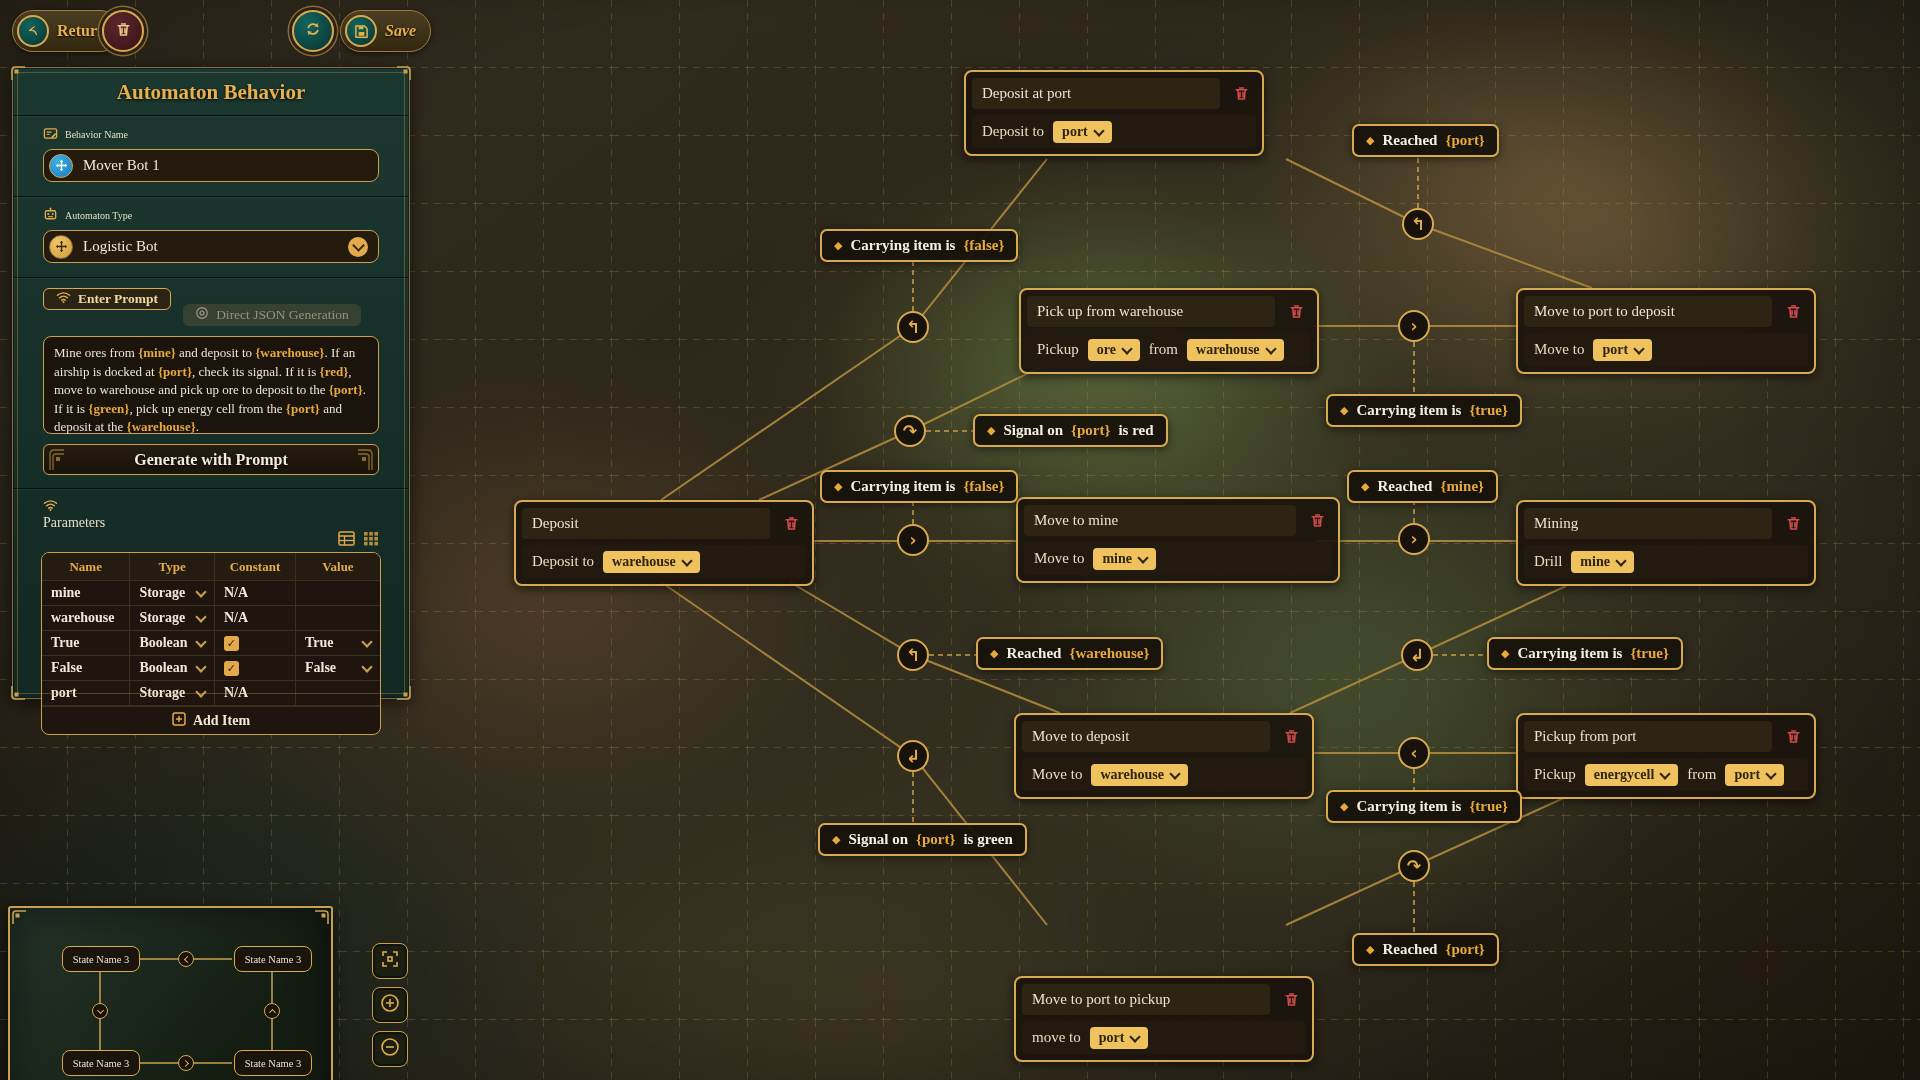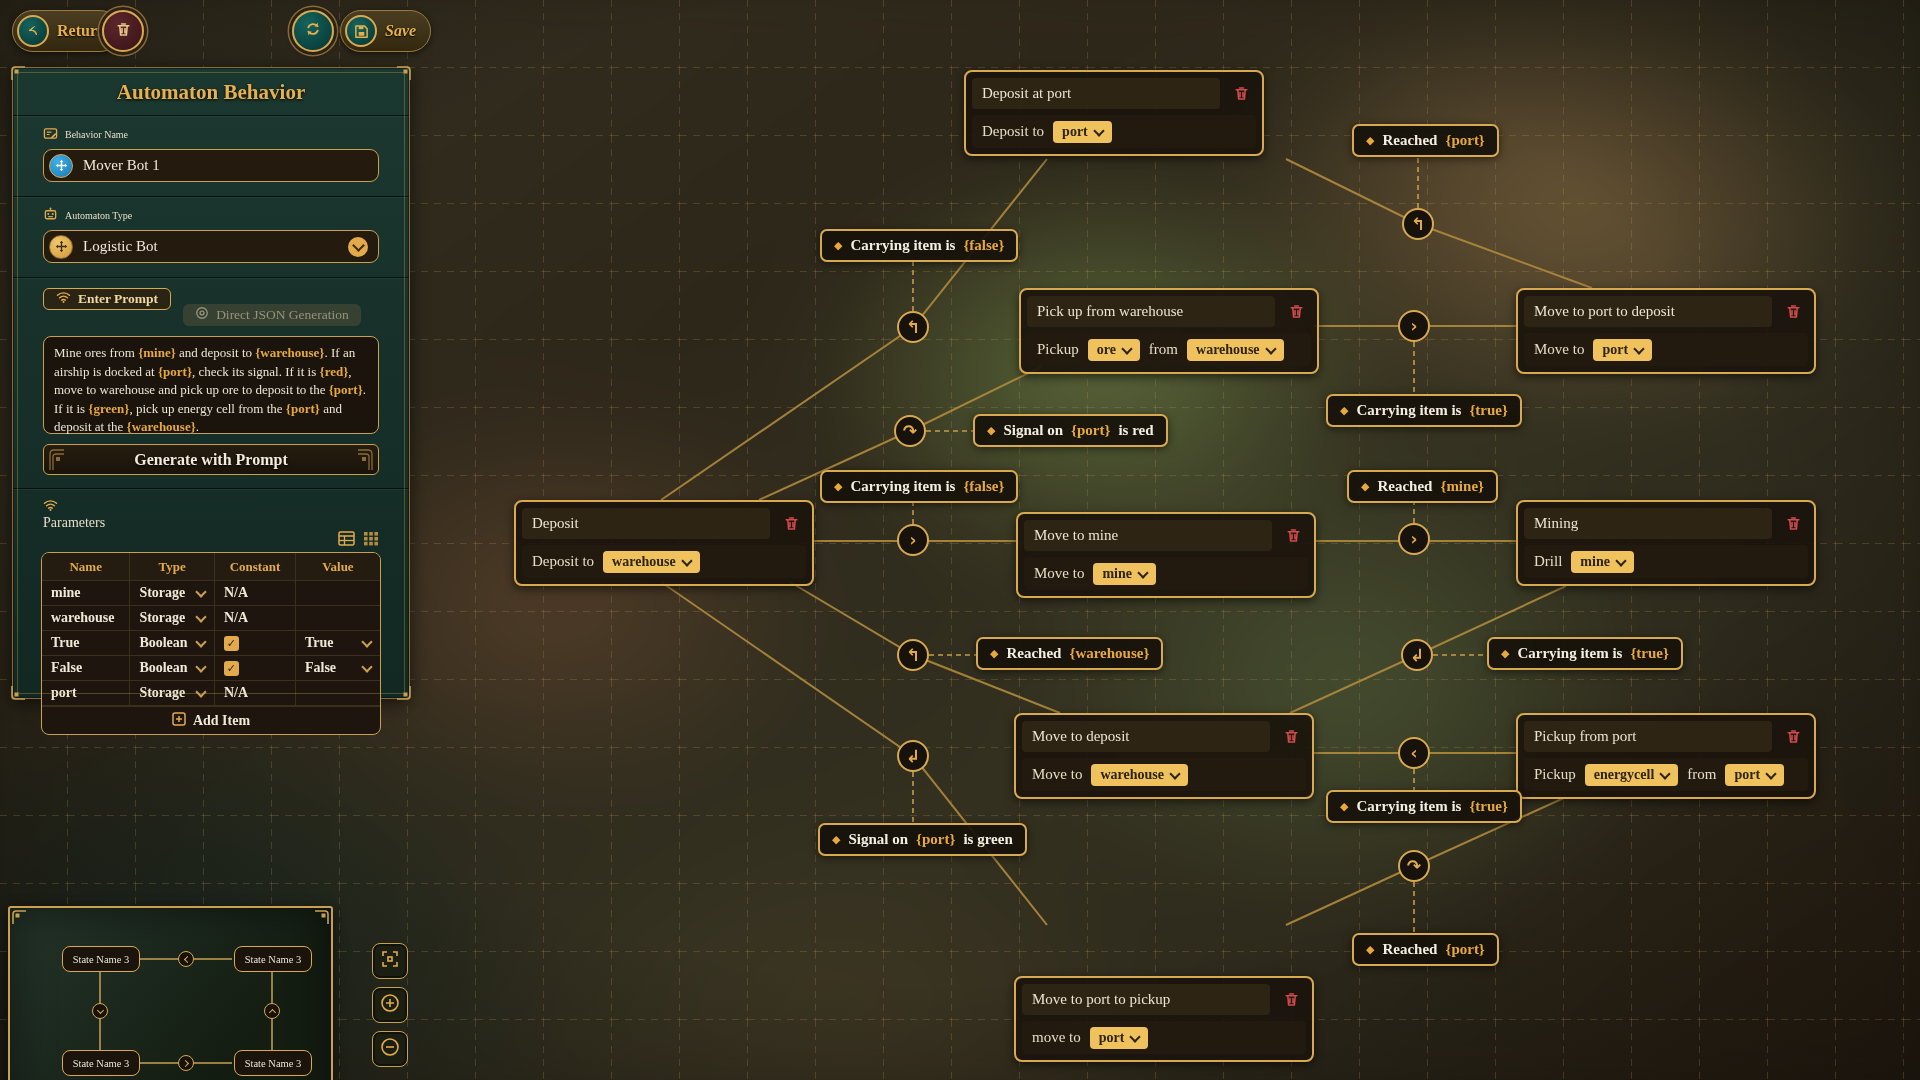--- a/index.html
+++ b/index.html
@@ -490,21 +490,21 @@
     </div>
     <div class="node-body">
       <span>Deposit to</span>
       <button class="pill">
           <span>warehouse</span>
           <span class="chev"></span>
         </button>
     </div>
   </div>
 
-  <div class="node" style="left:1016px;top:512px;width:300px;">
+  <div class="node" style="left:1016px;top:497px;width:324px;">
     <div class="node-head">
       <div class="node-title">Move to mine</div>
       <button class="node-trash">
           <svg width="17" height="17" viewBox="0 0 16 16">
             <path d="M3 4.5h10M6.2 2.8h3.6M4.5 4.5l.8 8.7h5.4l.8-8.7M6.6 7v4M9.4 7v4" stroke="#d14b4b" stroke-width="1.5" fill="none" stroke-linecap="round"></path>
           </svg>
         </button>
     </div>
     <div class="node-body">
       <span>Move to</span>

